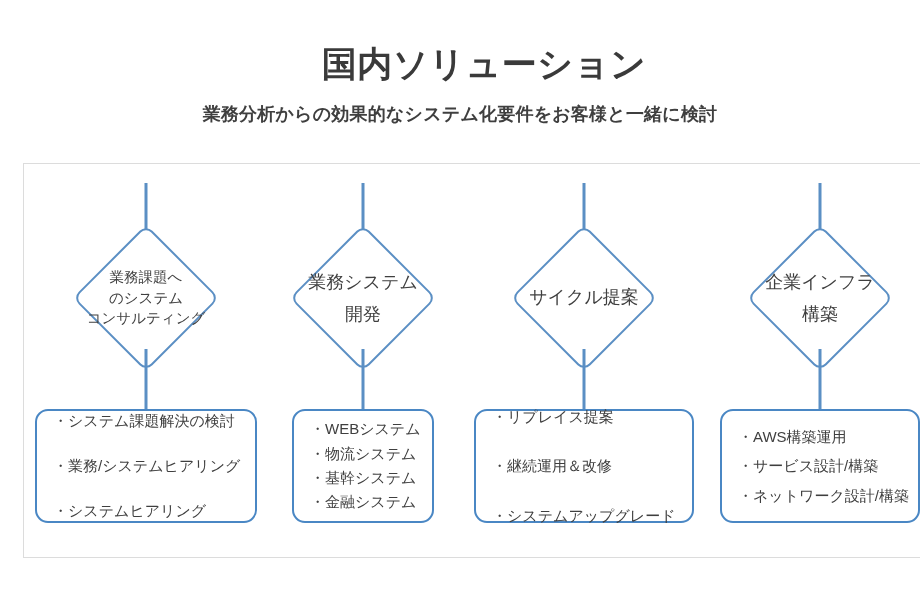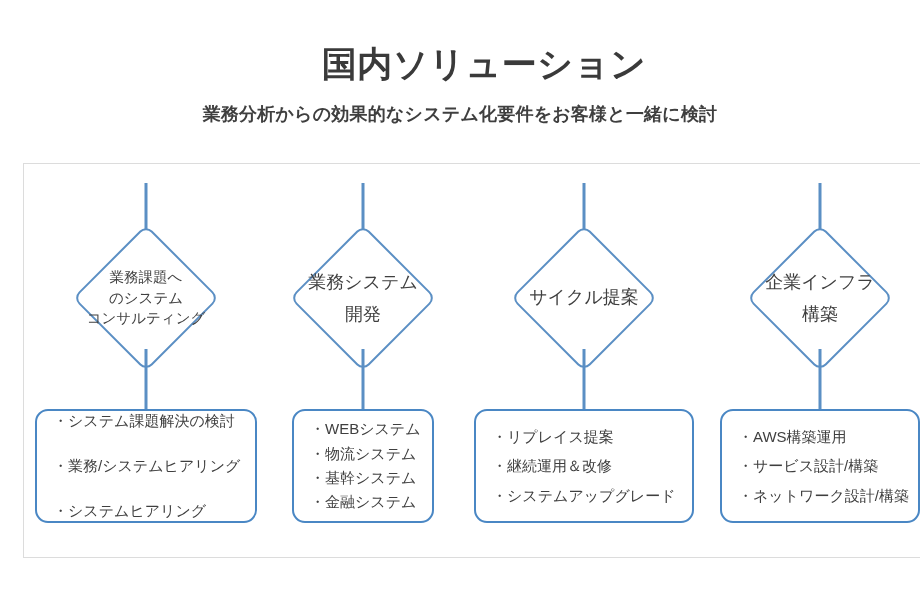--- a/index.html
+++ b/index.html
@@ -189,21 +189,21 @@
         </div>
         <div class="column" style="left: 444px; width: 232px;">
           <div class="connector top" style="background: rgb(91, 143, 196);"></div>
           <div class="diamond-wrap">
             <div class="diamond-shape" style="border-color: rgb(91, 143, 196);"></div>
             <div class="diamond-label sz-large">
               <div>サイクル提案</div>
             </div>
           </div>
           <div class="connector middle" style="background: rgb(91, 143, 196);"></div>
-          <div class="bullet-box" style="width: 220px; height: 114px; border-color: rgb(74, 135, 196);">
+          <div class="bullet-box" style="width: 220px; height: 114px; border-color: rgb(74, 135, 196); gap: 20px;">
             <div class="bullet-item">・リプレイス提案</div>
             <div class="bullet-item">・継続運用＆改修</div>
             <div class="bullet-item">・システムアップグレード</div>
           </div>
         </div>
         <div class="column" style="left: 686px; width: 220px;">
           <div class="connector top" style="background: rgb(91, 143, 196);"></div>
           <div class="diamond-wrap">
             <div class="diamond-shape" style="border-color: rgb(91, 143, 196);"></div>
             <div class="diamond-label sz-large">

